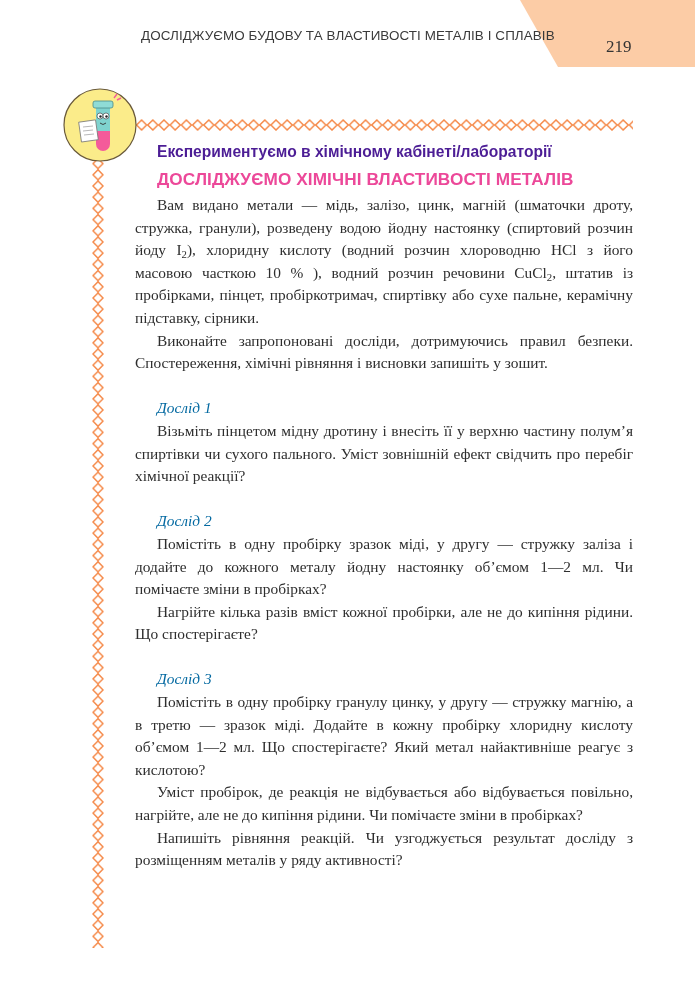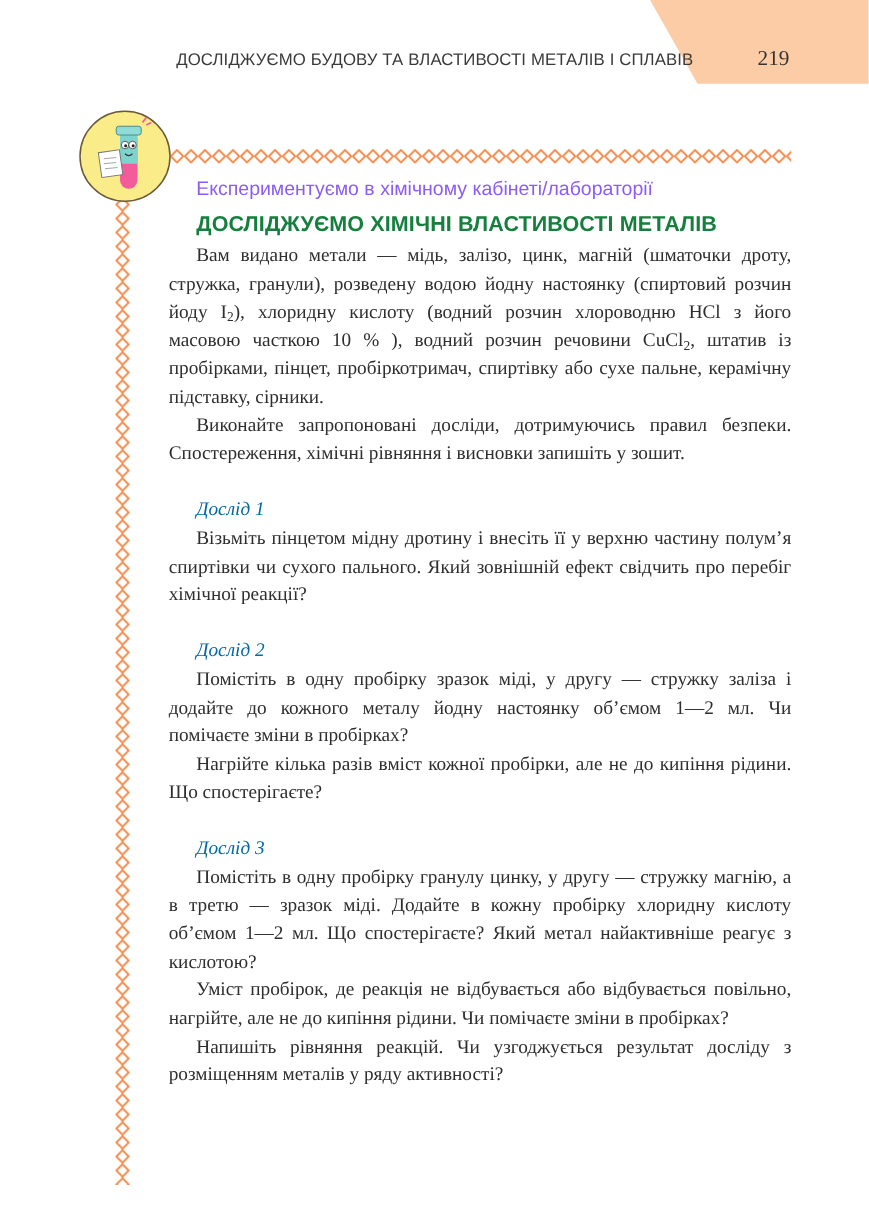--- a/index.html
+++ b/index.html
@@ -4,41 +4,41 @@
 <style>
   html, body { margin: 0; padding: 0; }
   body {
     width: 695px; height: 983px; background: #ffffff; position: relative; overflow: hidden;
     font-family: "DejaVu Serif", "Liberation Serif", serif; color: #2b2b2b;
   }
   .header-tab {
     position: absolute; left: 0; top: 0; width: 695px; height: 68px;
   }
   .running-head {
-    position: absolute; left: 141px; top: 40px;
+    position: absolute; left: 141px; top: 28px;
     font-family: "Liberation Sans", "DejaVu Sans", sans-serif;
     font-size: 13.4px; letter-spacing: 0.1px; color: #3a3a3a; white-space: nowrap;
   }
   .page-number {
     position: absolute; left: 606px; top: 37px;
     font-family: Liberation Serif, serif;
     font-size: 17px; color: #333;
   }
   .deco-h { position: absolute; left: 136px; top: 119px; }
   .deco-v { position: absolute; left: 92px; top: 158px; }
   .mascot { position: absolute; left: 62px; top: 87px; width: 76px; height: 76px; }
   .kicker {
     position: absolute; left: 157px; top: 143px;
     font-family: "Liberation Sans", "DejaVu Sans", sans-serif;
-    font-weight: normal; font-size: 15.6px; color: #8b5cf6; white-space: nowrap;
+    font-weight: bold; font-size: 15.6px; color: #4c1d95; white-space: nowrap;
   }
   .section-title {
     position: absolute; left: 157px; top: 169px;
     font-family: "Liberation Sans", "DejaVu Sans", sans-serif;
-    font-weight: bold; font-size: 17.2px; color: #15803d; white-space: nowrap; letter-spacing: 0.1px;
+    font-weight: bold; font-size: 17.2px; color: #ec4899; white-space: nowrap; letter-spacing: 0.1px;
   }
   .body {
     position: absolute; left: 135px; top: 194px; width: 498px;
     font-size: 15.4px; line-height: 22.6px; text-align: justify;
     font-family: "Liberation Serif", "DejaVu Serif", serif; color: #2e2e2e;
   }
   .body p { margin: 0; text-indent: 22px; font-family: Liberation Serif, serif; }
   .body .exp-title {
     font-style: italic; text-indent: 22px; margin-top: 22.6px; color: #0369a1;
   }
@@ -94,21 +94,21 @@
 </svg>
 
 <div class="kicker">Експериментуємо в хімічному кабінеті/лабораторії</div>
 <div class="section-title">ДОСЛІДЖУЄМО ХІМІЧНІ ВЛАСТИВОСТІ МЕТАЛІВ</div>
 
 <div class="body">
   <p><span>Вам видано метали — мідь, залізо, цинк, магній (шматочки дроту, стружка, гранули), розведену водою йодну настоянку (спиртовий розчин йоду I</span><sub>2</sub><span>), хлоридну кислоту (водний розчин хлороводню HCl з його масовою часткою 10 % ), водний розчин речовини CuCl</span><sub>2</sub><span>, штатив із пробірками, пінцет, пробіркотримач, спиртівку або сухе пальне, керамічну підставку, сірники.</span></p>
   <p>Виконайте запропоновані досліди, дотримуючись правил безпеки. Спостереження, хімічні рівняння і висновки запишіть у зошит.</p>
 
   <div class="exp-title">Дослід 1</div>
-  <p>Візьміть пінцетом мідну дротину і внесіть її у верхню частину полум’я спиртівки чи сухого пального. Який зовнішній ефект свідчить про перебіг хімічної реакції?</p>
+  <p>Візьміть пінцетом мідну дротину і внесіть її у верхню частину полум’я спиртівки чи сухого пального. Уміст зовнішній ефект свідчить про перебіг хімічної реакції?</p>
 
   <div class="exp-title">Дослід 2</div>
   <p>Помістіть в одну пробірку зразок міді, у другу — стружку заліза і додайте до кожного металу йодну настоянку об’ємом 1—2 мл. Чи помічаєте зміни в пробірках?</p>
   <p>Нагрійте кілька разів вміст кожної пробірки, але не до кипіння рідини. Що спостерігаєте?</p>
 
   <div class="exp-title">Дослід 3</div>
   <p>Помістіть в одну пробірку гранулу цинку, у другу — стружку магнію, а в третю — зразок міді. Додайте в кожну пробірку хлоридну кислоту об’ємом 1—2 мл. Що спостерігаєте? Який метал найактивніше реагує з кислотою?</p>
   <p>Уміст пробірок, де реакція не відбувається або відбувається повільно, нагрійте, але не до кипіння рідини. Чи помічаєте зміни в пробірках?</p>
   <p>Напишіть рівняння реакцій. Чи узгоджується результат досліду з розміщенням металів у ряду активності?</p>
 </div>

